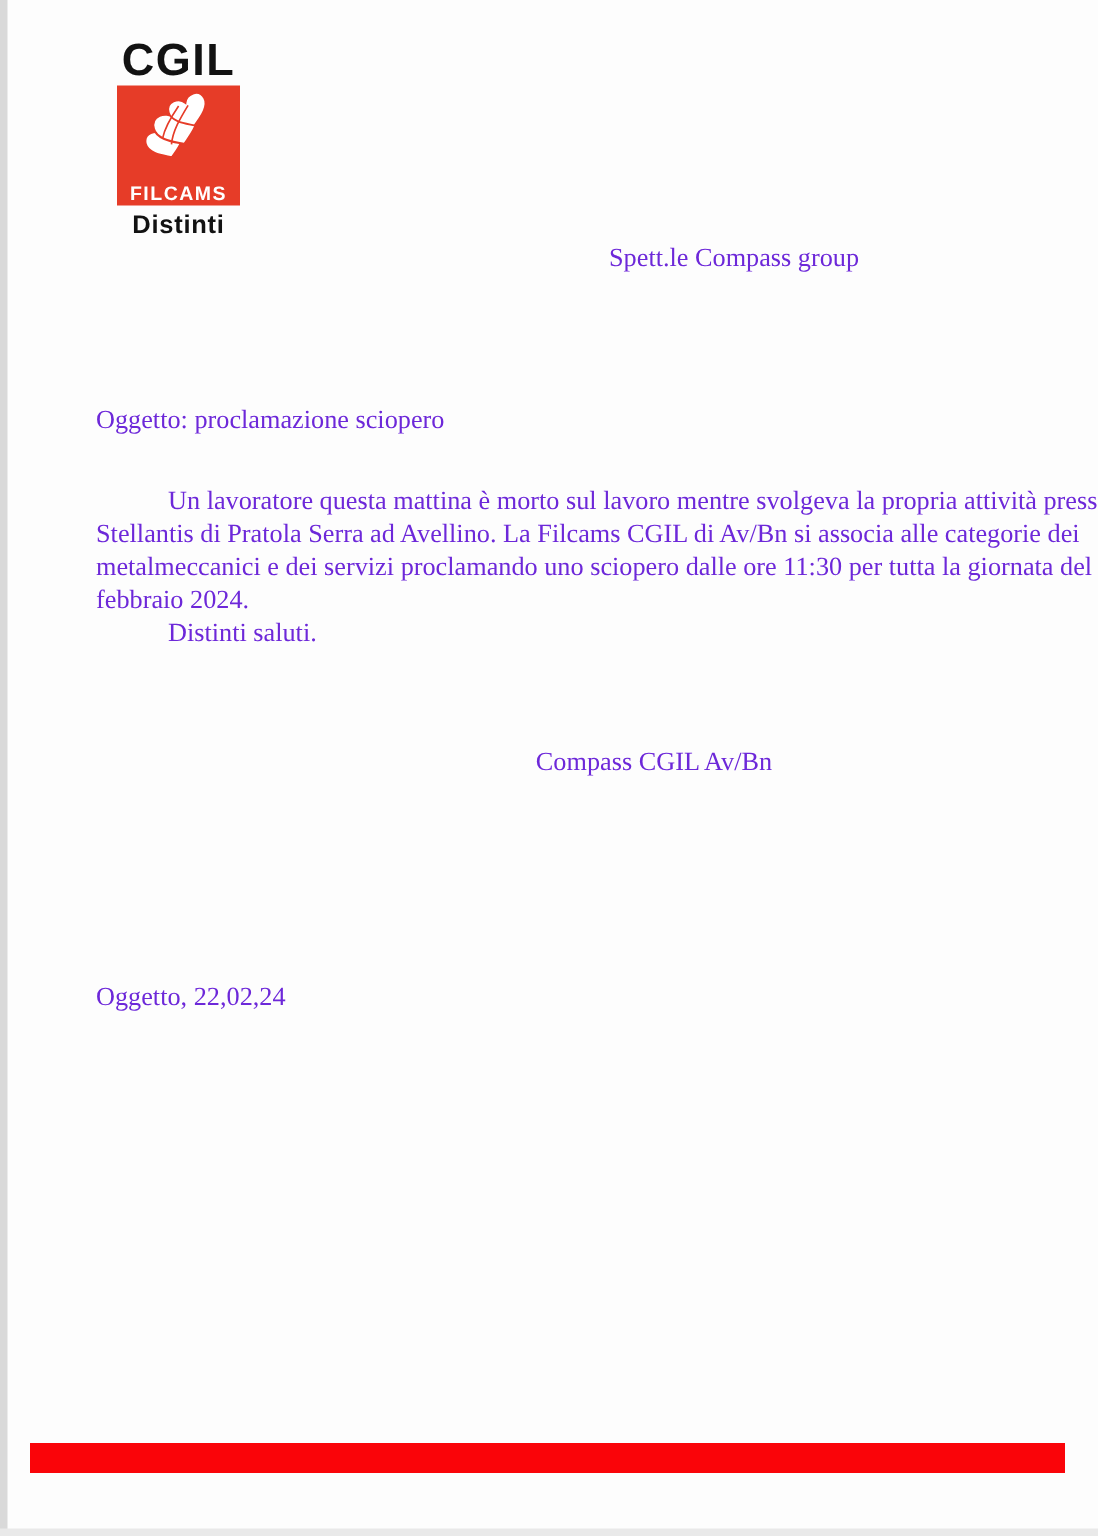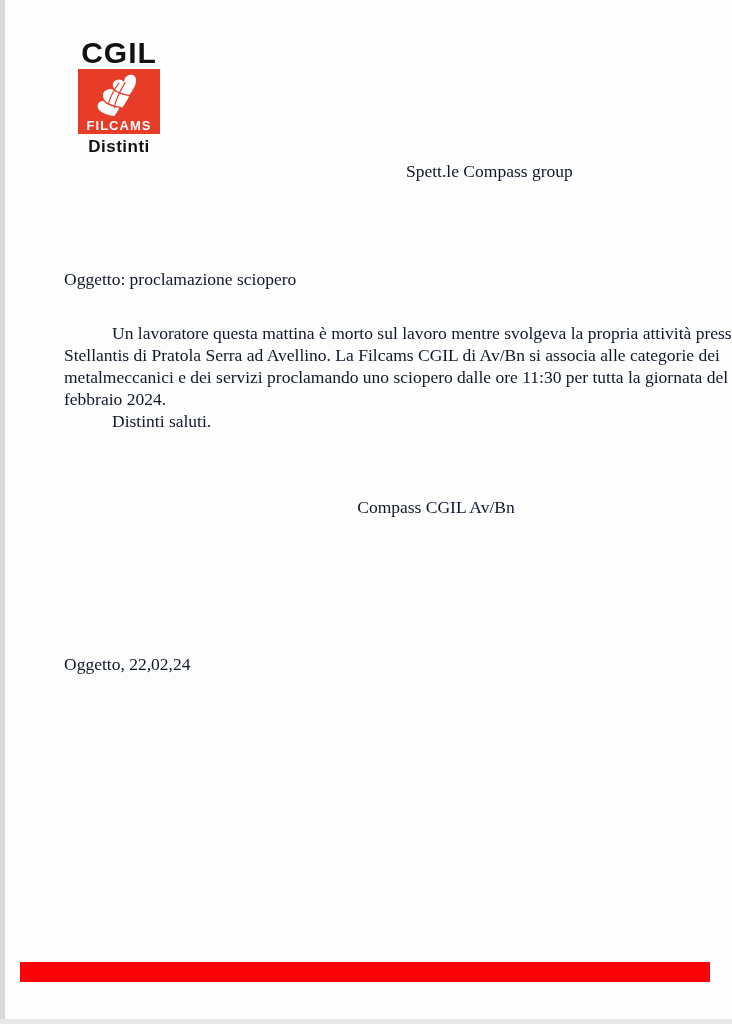--- a/index.html
+++ b/index.html
@@ -19,46 +19,46 @@
   .edge-left {
     position: absolute; left: 0; top: 0; width: 5px; height: 1024px;
     background: #d9d9d9;
   }
   .edge-bottom {
     position: absolute; left: 0; top: 1019px; width: 732px; height: 5px;
     background: #e9e9e9;
   }
 
   
-  .logo { position: absolute; left: 78px; top: 38px; width: 82px; }
+  .logo { position: absolute; left: 78px; top: 26px; width: 82px; }
   .logo-org {
     font-family: "Liberation Sans", sans-serif;
     font-weight: 800; font-size: 30px; line-height: 29px;
     letter-spacing: 1px; color: #121212; text-align: center;
   }
   .logo-square {
     position: relative; margin-top: 2px;
-    width: 82px; height: 65px; background: #e63c28;
+    width: 82px; height: 80px; background: #e63c28;
   }
   .logo-emblem { position: absolute; left: 0; top: 1px; }
   .logo-fed {
     position: absolute; left: 0; bottom: 1px; width: 100%;
     font-family: "Liberation Sans", sans-serif;
     font-weight: 800; font-size: 13px; letter-spacing: 1px;
     color: #ffffff; text-align: center;
   }
   .logo-city {
     margin-top: 3px;
     font-family: "Liberation Sans", sans-serif;
     font-weight: 800; font-size: 17px; letter-spacing: 0.5px;
     color: #121212; text-align: center;
   }
 
   
-  .serif { font-family: "Liberation Serif", serif; font-size: 17.5px; color: #0f172a; }
+  .serif { font-family: "Liberation Serif", serif; font-size: 17.5px; color: #6d28d9; }
 
   .recipient { position: absolute; left: 406px; top: 161px; white-space: nowrap; }
   .subject   { position: absolute; left: 64px;  top: 269px; white-space: nowrap; }
 
   .body-text { position: absolute; left: 64px; top: 322px; line-height: 22px; }
   .body-line { white-space: nowrap; }
   .body-line.indent { padding-left: 48px; }
 
   .signature {
     position: absolute; left: 336px; top: 496px; width: 200px;

